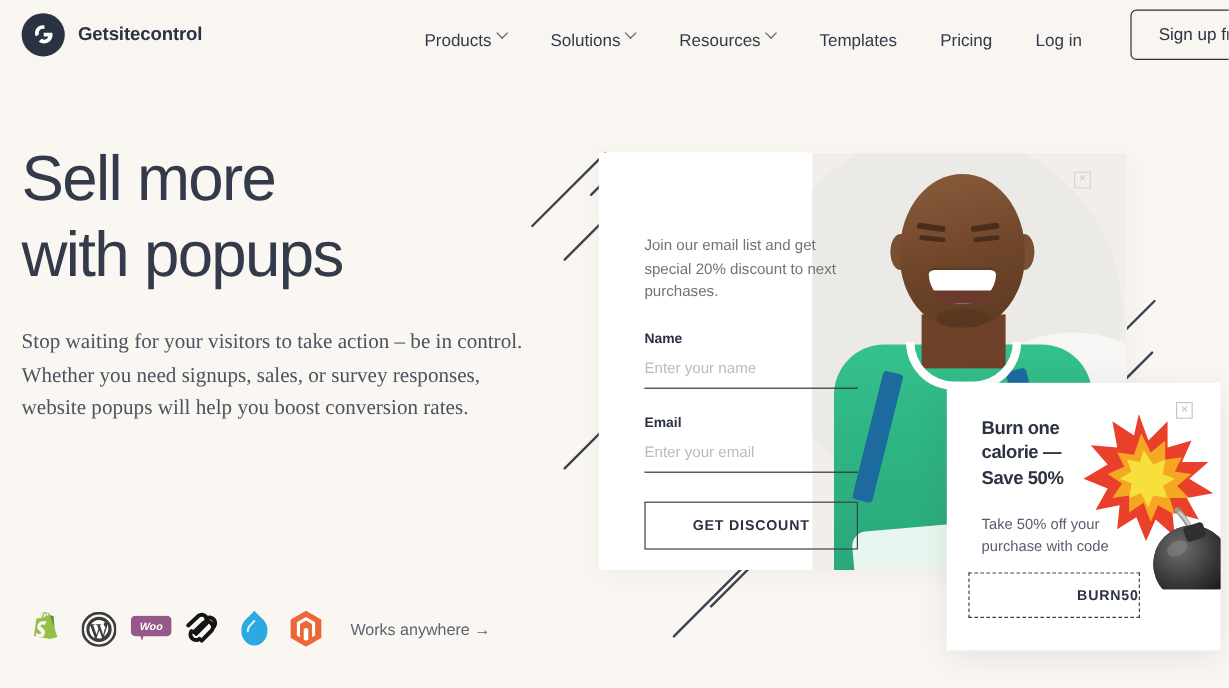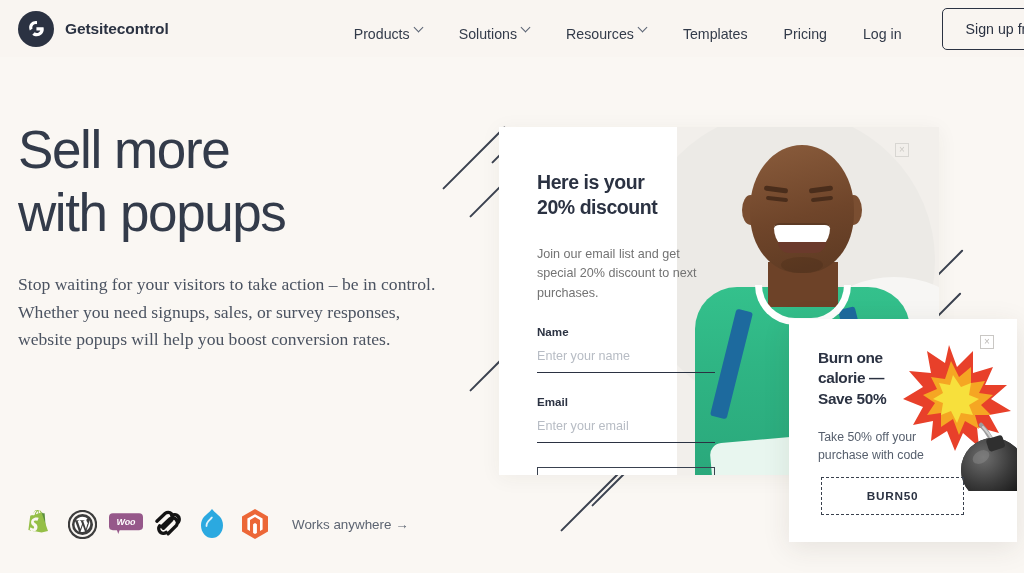--- a/index.html
+++ b/index.html
@@ -451,25 +451,25 @@
   }
   .p2-desc {
     margin-top: 20px;
     font-size: 12.3px;
     line-height: 1.45;
     color: #565f6d;
     width: 122px;
   }
   .p2-code {
     position: absolute;
-    left: 32px;
+    left: 18px;
     top: 158px;
     width: 143px;
     border: 1.6px dashed #3a414e;
-    text-align: center;
+    text-align: right;
     padding: 11px 0;
     font-size: 11.8px;
     font-weight: 700;
     letter-spacing: 0.7px;
     color: #2b3242;
     background: transparent;
     cursor: pointer;
     font-family: inherit;
     z-index: 4;
   }
@@ -618,24 +618,20 @@
         <div class="p-mouth"></div>
         <div class="p-chin"></div>
         <div class="p-logo">hu</div>
         <div class="p-shorts"></div>
       </div>
     </div>
 
     <button class="close-x close1">×</button>
 
     <div class="popup1-body">
-      <div class="p1-title">
-        <span>Here is your</span><br>
-        <span>20% discount</span>
-      </div>
       <div class="p1-desc">Join our email list and get special 20% discount to next purchases.</div>
 
       <div class="field">
         <div class="field-label">Name</div>
         <input class="field-input" type="text" placeholder="Enter your name" style="">
       </div>
 
       <div class="field">
         <div class="field-label">Email</div>
         <input class="field-input" type="text" placeholder="Enter your email" style="">

